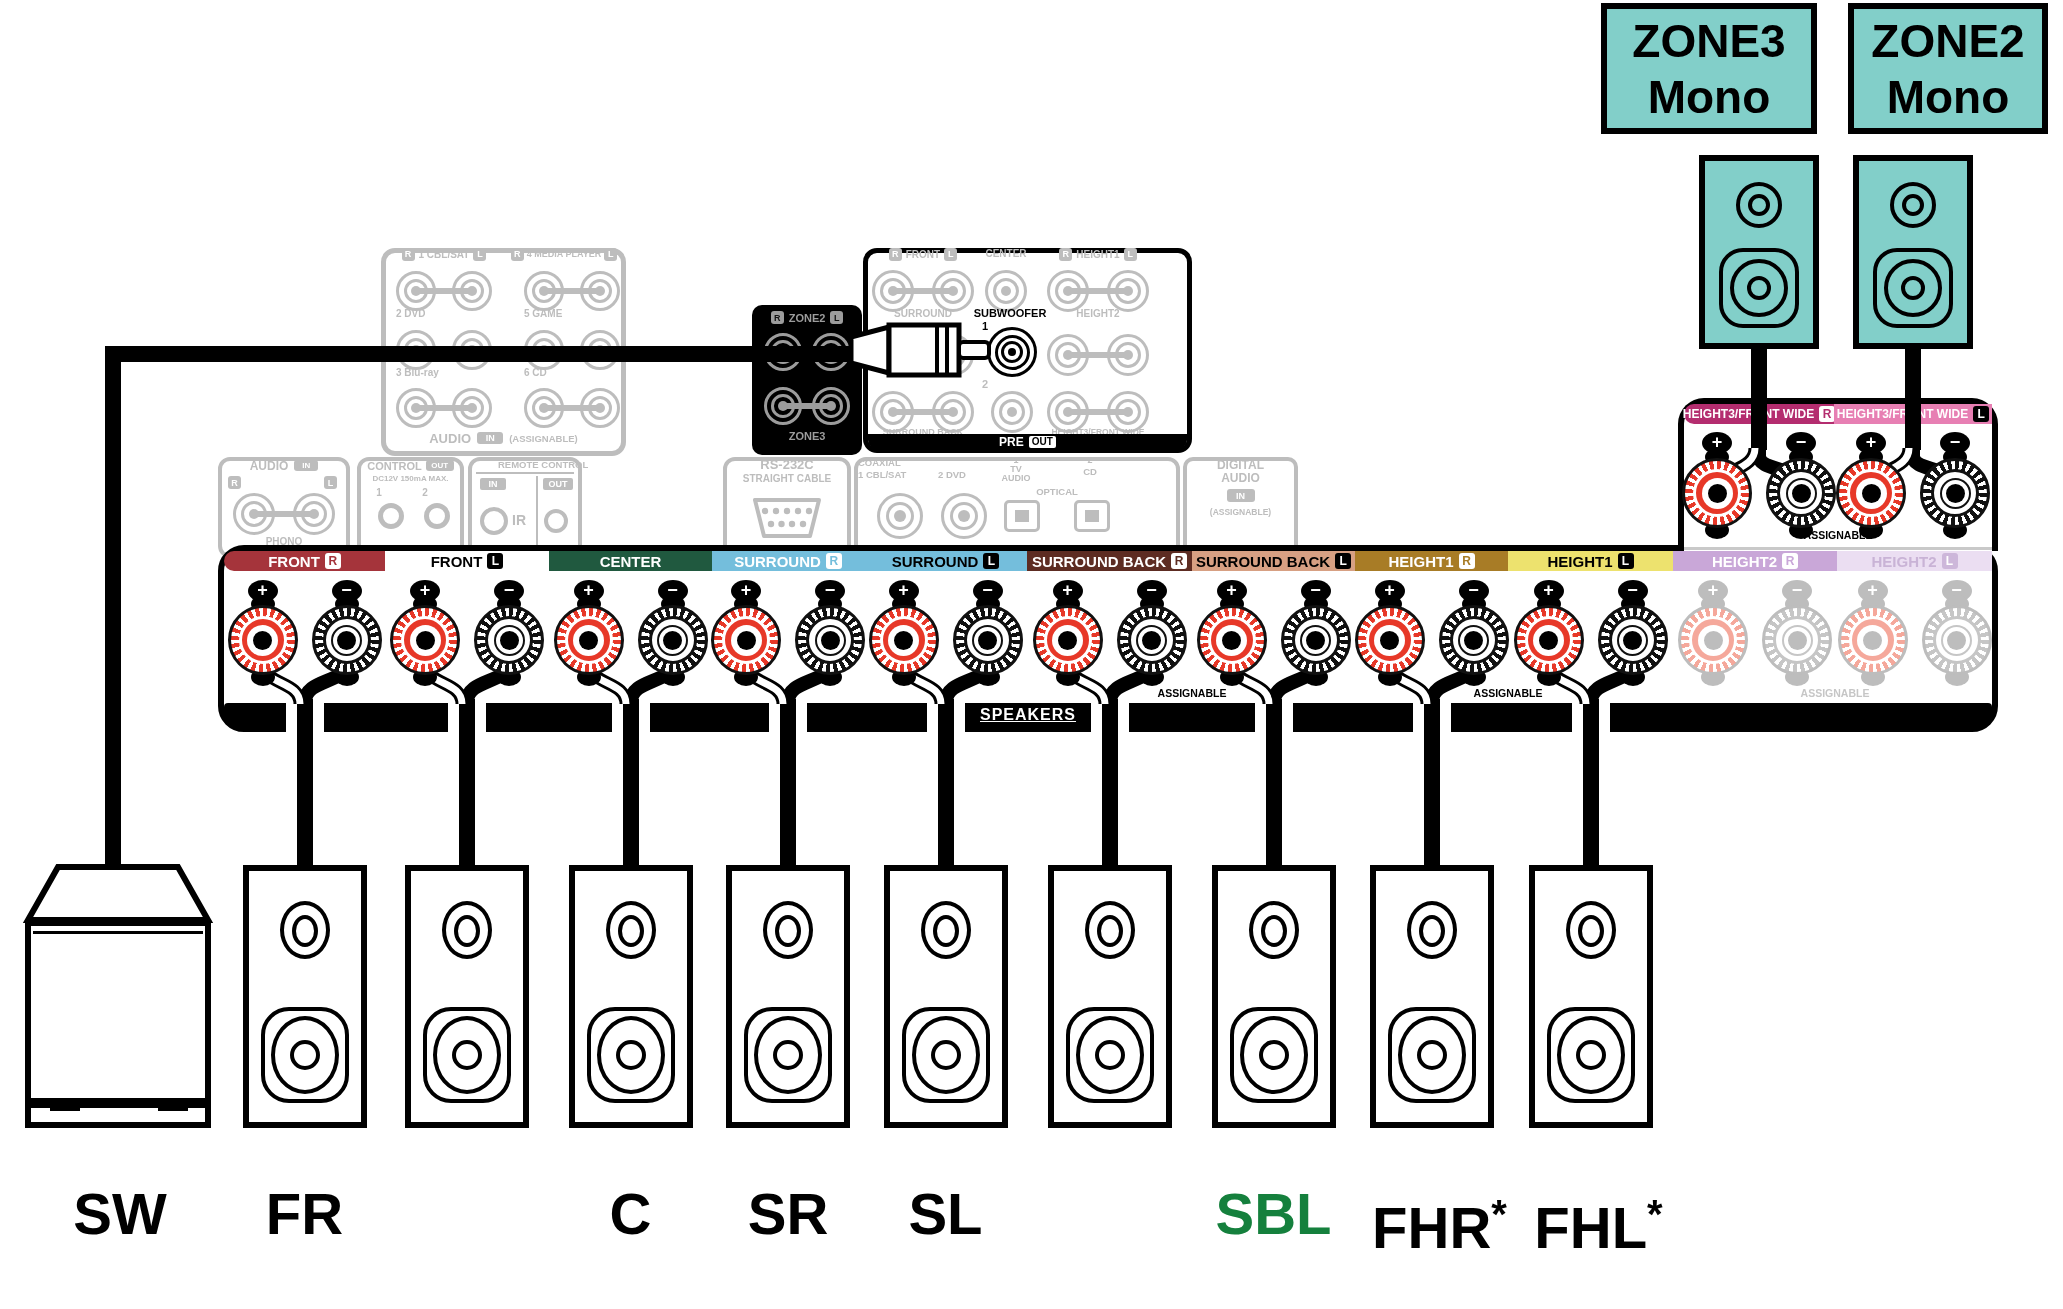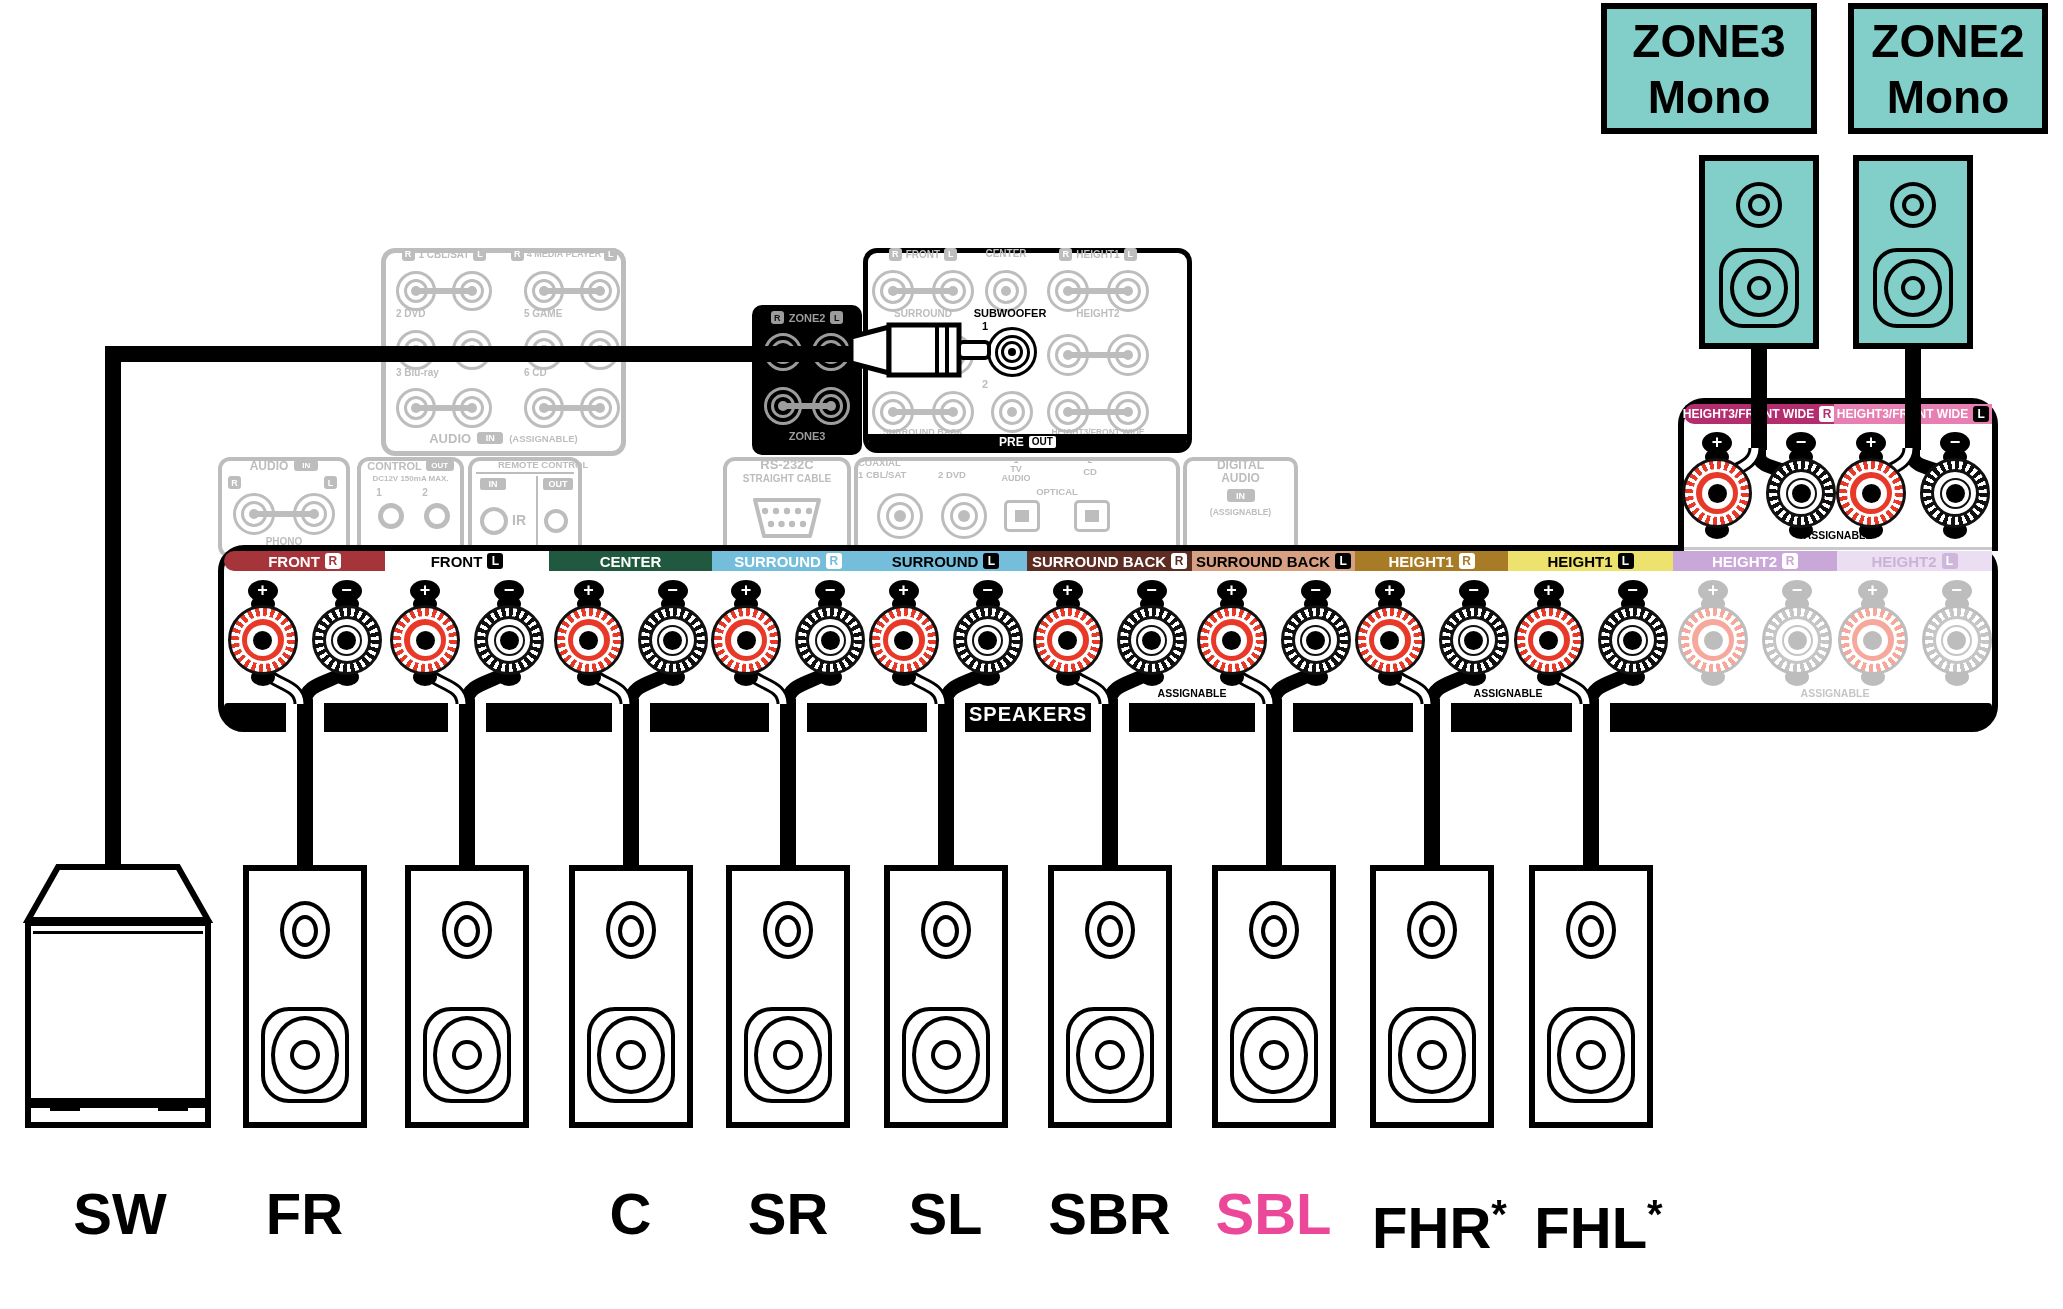--- a/index.html
+++ b/index.html
@@ -384,21 +384,21 @@
     <div class="abs" style="left: 224px; top: 703px; width: 1768px; height: 23px; background: rgb(0, 0, 0); border-radius: 4px 4px 12px 12px;"></div>
     <div class="abs" style="left: 285.5px; top: 701px; width: 38px; height: 33px; background: rgb(255, 255, 255);"></div>
     <div class="abs" style="left: 448px; top: 701px; width: 38px; height: 33px; background: rgb(255, 255, 255);"></div>
     <div class="abs" style="left: 611.5px; top: 701px; width: 38px; height: 33px; background: rgb(255, 255, 255);"></div>
     <div class="abs" style="left: 769px; top: 701px; width: 38px; height: 33px; background: rgb(255, 255, 255);"></div>
     <div class="abs" style="left: 926.5px; top: 701px; width: 38px; height: 33px; background: rgb(255, 255, 255);"></div>
     <div class="abs" style="left: 1090.5px; top: 701px; width: 38px; height: 33px; background: rgb(255, 255, 255);"></div>
     <div class="abs" style="left: 1254.5px; top: 701px; width: 38px; height: 33px; background: rgb(255, 255, 255);"></div>
     <div class="abs" style="left: 1412.5px; top: 701px; width: 38px; height: 33px; background: rgb(255, 255, 255);"></div>
     <div class="abs" style="left: 1571.5px; top: 701px; width: 38px; height: 33px; background: rgb(255, 255, 255);"></div>
-    <div class="abs" style="left: 968px; top: 705px; width: 120px; height: 19px; font-size: 20px; color: rgb(255, 255, 255); line-height: 19px; text-align: center; white-space: nowrap; letter-spacing: 1px;">SPEAKERS</div>
+    <div class="abs" style="left: 968px; top: 705px; width: 120px; height: 19px; font-size: 16px; color: rgb(255, 255, 255); line-height: 19px; text-align: center; white-space: nowrap; letter-spacing: 1px; text-decoration: underline;">SPEAKERS</div>
     <div class="abs" style="left: 296.5px; top: 699px; width: 16px; height: 175px; background: rgb(0, 0, 0);"></div>
     <div class="abs" style="left: 249.5px; top: 658px; width: 110px; height: 48px;">
       <svg width="110" height="48" viewBox="0 0 110 48">
         <path d="M97,4 C97,26 55,20 55,44" fill="none" stroke="#000" stroke-width="14"></path>
         <path d="M13,4 C13,28 50,22 50,46" fill="none" stroke="#000" stroke-width="13"></path>
         <path d="M13,4 C13,28 50,22 50,46" fill="none" stroke="#fff" stroke-width="7"></path>
       </svg>
     </div>
     <div class="abs" style="left: 459px; top: 699px; width: 16px; height: 175px; background: rgb(0, 0, 0);"></div>
     <div class="abs" style="left: 412px; top: 658px; width: 110px; height: 48px;">
@@ -813,28 +813,27 @@
     <div class="abs" style="left: 901.5px; top: 1007px; width: 88px; height: 96px; border: 4px solid rgb(0, 0, 0); border-radius: 28px; box-sizing: border-box;"></div>
     <div class="abs circ" style="left: 911.5px; top: 1016px; width: 68px; height: 78px; border: 4px solid rgb(0, 0, 0); box-sizing: border-box;"></div>
     <div class="abs circ" style="left: 930.5px; top: 1040px; width: 30px; height: 30px; border: 4px solid rgb(0, 0, 0); box-sizing: border-box;"></div>
     <div class="abs" style="left: 855.5px; top: 1178px; width: 180px; height: 72px; font-size: 58px; color: rgb(0, 0, 0); line-height: 72px; text-align: center; white-space: nowrap;"><span>SL</span></div>
     <div class="abs" style="left: 1047.5px; top: 865px; width: 124px; height: 263px; background: rgb(255, 255, 255); border: 6px solid rgb(0, 0, 0); box-sizing: border-box;"></div>
     <div class="abs circ" style="left: 1084.5px; top: 901px; width: 50px; height: 58px; border: 4px solid rgb(0, 0, 0); box-sizing: border-box;"></div>
     <div class="abs circ" style="left: 1096.5px; top: 915px; width: 26px; height: 32px; border: 4px solid rgb(0, 0, 0); box-sizing: border-box;"></div>
     <div class="abs" style="left: 1065.5px; top: 1007px; width: 88px; height: 96px; border: 4px solid rgb(0, 0, 0); border-radius: 28px; box-sizing: border-box;"></div>
     <div class="abs circ" style="left: 1075.5px; top: 1016px; width: 68px; height: 78px; border: 4px solid rgb(0, 0, 0); box-sizing: border-box;"></div>
     <div class="abs circ" style="left: 1094.5px; top: 1040px; width: 30px; height: 30px; border: 4px solid rgb(0, 0, 0); box-sizing: border-box;"></div>
-    <div class="abs" style="left: 1019.5px; top: 1178px; width: 180px; height: 72px; font-size: 58px; color: rgb(0, 0, 0); line-height: 72px; text-align: center; white-space: nowrap;"><span>SBR</span></div>
     <div class="abs" style="left: 1211.5px; top: 865px; width: 124px; height: 263px; background: rgb(255, 255, 255); border: 6px solid rgb(0, 0, 0); box-sizing: border-box;"></div>
     <div class="abs circ" style="left: 1248.5px; top: 901px; width: 50px; height: 58px; border: 4px solid rgb(0, 0, 0); box-sizing: border-box;"></div>
     <div class="abs circ" style="left: 1260.5px; top: 915px; width: 26px; height: 32px; border: 4px solid rgb(0, 0, 0); box-sizing: border-box;"></div>
     <div class="abs" style="left: 1229.5px; top: 1007px; width: 88px; height: 96px; border: 4px solid rgb(0, 0, 0); border-radius: 28px; box-sizing: border-box;"></div>
     <div class="abs circ" style="left: 1239.5px; top: 1016px; width: 68px; height: 78px; border: 4px solid rgb(0, 0, 0); box-sizing: border-box;"></div>
     <div class="abs circ" style="left: 1258.5px; top: 1040px; width: 30px; height: 30px; border: 4px solid rgb(0, 0, 0); box-sizing: border-box;"></div>
-    <div class="abs" style="left: 1183.5px; top: 1178px; width: 180px; height: 72px; font-size: 58px; color: #ec4899; line-height: 72px; text-align: center; white-space: nowrap;"><span>SBL</span></div>
+    <div class="abs" style="left: 1183.5px; top: 1178px; width: 180px; height: 72px; font-size: 58px; color: #15803d; line-height: 72px; text-align: center; white-space: nowrap;"><span>SBL</span></div>
     <div class="abs" style="left: 1369.5px; top: 865px; width: 124px; height: 263px; background: rgb(255, 255, 255); border: 6px solid rgb(0, 0, 0); box-sizing: border-box;"></div>
     <div class="abs circ" style="left: 1406.5px; top: 901px; width: 50px; height: 58px; border: 4px solid rgb(0, 0, 0); box-sizing: border-box;"></div>
     <div class="abs circ" style="left: 1418.5px; top: 915px; width: 26px; height: 32px; border: 4px solid rgb(0, 0, 0); box-sizing: border-box;"></div>
     <div class="abs" style="left: 1387.5px; top: 1007px; width: 88px; height: 96px; border: 4px solid rgb(0, 0, 0); border-radius: 28px; box-sizing: border-box;"></div>
     <div class="abs circ" style="left: 1397.5px; top: 1016px; width: 68px; height: 78px; border: 4px solid rgb(0, 0, 0); box-sizing: border-box;"></div>
     <div class="abs circ" style="left: 1416.5px; top: 1040px; width: 30px; height: 30px; border: 4px solid rgb(0, 0, 0); box-sizing: border-box;"></div>
     <div class="abs" style="left: 1349.5px; top: 1178px; width: 180px; height: 72px; font-size: 58px; color: rgb(0, 0, 0); line-height: 72px; text-align: center; white-space: nowrap;"><span>FHR</span><span style="font-size: 40px; vertical-align: 20px;">*</span></div>
     <div class="abs" style="left: 1528.5px; top: 865px; width: 124px; height: 263px; background: rgb(255, 255, 255); border: 6px solid rgb(0, 0, 0); box-sizing: border-box;"></div>
     <div class="abs circ" style="left: 1565.5px; top: 901px; width: 50px; height: 58px; border: 4px solid rgb(0, 0, 0); box-sizing: border-box;"></div>
     <div class="abs circ" style="left: 1577.5px; top: 915px; width: 26px; height: 32px; border: 4px solid rgb(0, 0, 0); box-sizing: border-box;"></div>

